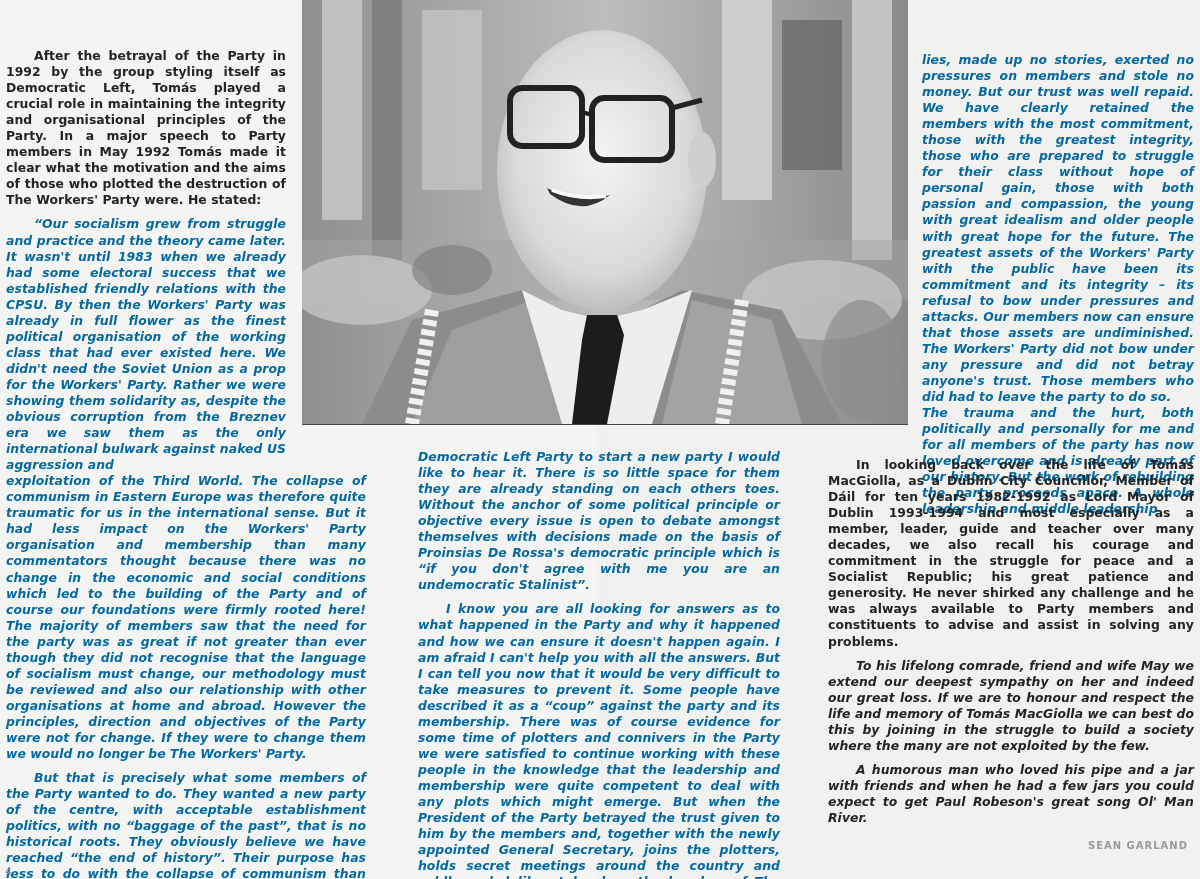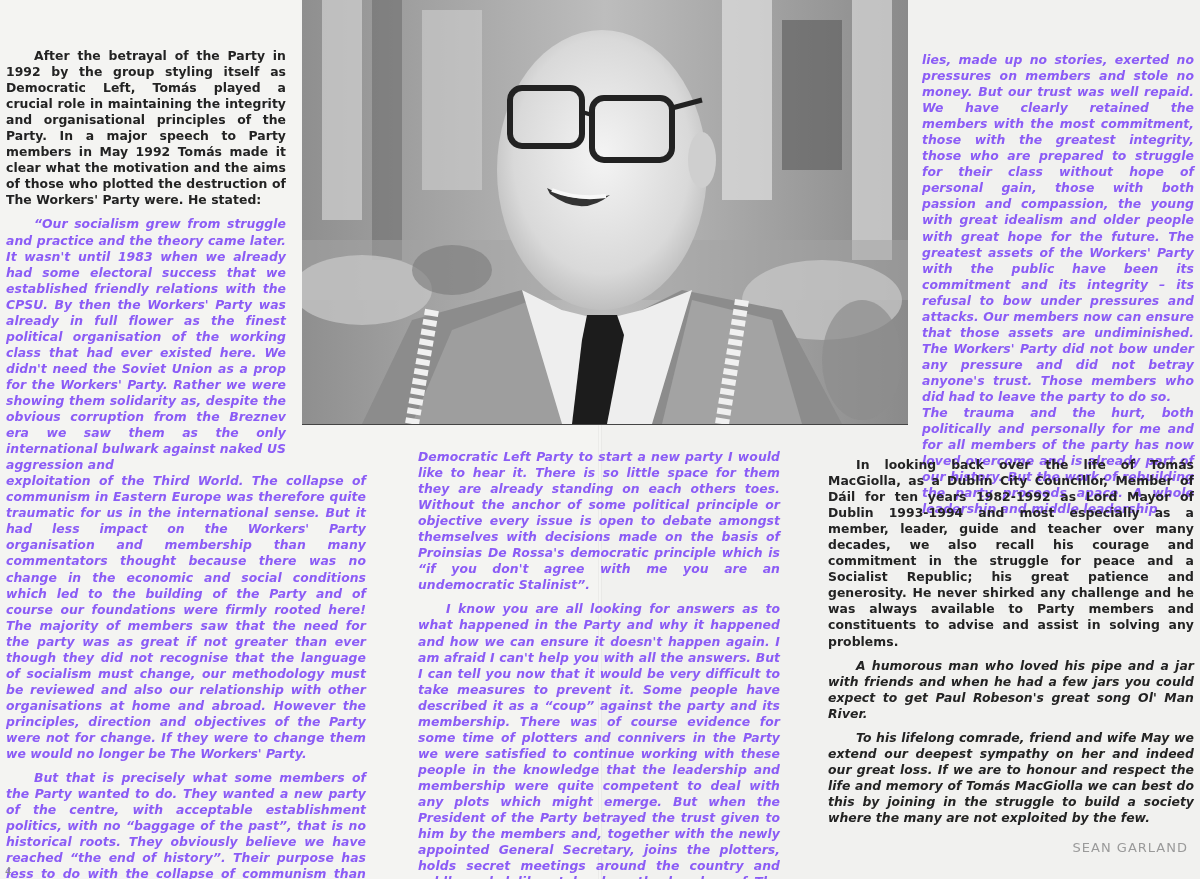--- a/index.html
+++ b/index.html
@@ -13,36 +13,36 @@
   .page-left { position: absolute; left: 0; top: 0; width: 600px; height: 879px; background: #f4f4f2; }
   .page-right { position: absolute; left: 600px; top: 0; width: 600px; height: 879px; background: #f1f1ef; }
   .fold { position: absolute; left: 598px; top: 0; width: 4px; height: 879px;
     background: linear-gradient(to right, #e6e6e4, #fafaf8, #e3e3e1); }
 
   .col { position: absolute; font-size: 12.4px; line-height: 16.05px; text-align: justify; letter-spacing: 0.05px; }
   .col p { margin: 0; }
   .col p + p { margin-top: 8px; font-style: italic; }
   .ind { text-indent: 28px; }
   .roman { font-weight: bold; color: #232323; }
-  .ital { font-style: italic; font-weight: bold; color: #8b5cf6; }
+  .ital { font-style: italic; font-weight: bold; color: #0369a1; }
 
   #col1 { left: 6px; top: 48px; width: 360px; }
   #col2 { left: 418px; top: 449px; width: 362px; }
   #col3 { left: 922px; top: 52px; width: 272px; }
   #col3b { left: 828px; top: 447px; width: 366px; }
 
   .photo {
     position: absolute; left: 302px; top: 0; width: 606px; height: 424px;
     background: #9a9a9a; overflow: hidden;
     border-bottom: 1px solid #444;
   }
   .photo svg { display: block; }
 
   .page-num { position: absolute; left: 5px; top: 866px; font-size: 10px; color: #8c8c8c; font-family: "DejaVu Sans", sans-serif; }
-  .byline { position: absolute; right: 12px; top: 840px; font-size: 13px; font-weight: normal; color: #9a9a9a;
+  .byline { position: absolute; right: 12px; top: 840px; font-size: 10px; font-weight: bold; color: #9a9a9a;
     letter-spacing: 1px; font-family: "DejaVu Sans", sans-serif; }
 </style>
 </head>
 <body>
 
 <div class="page-left"></div>
 <div class="page-right"></div>
 <div class="fold"></div>
 
 <div class="photo">
@@ -114,19 +114,19 @@
   <p class="ital ind">I know you are all looking for answers as to what happened in the Party and why it happened and how we can ensure it doesn't happen again. I am afraid I can't help you with all the answers. But I can tell you now that it would be very difficult to take measures to prevent it. Some people have described it as a “coup” against the party and its membership. There was of course evidence for some time of plotters and connivers in the Party we were satisfied to continue working with these people in the knowledge that the leadership and membership were quite competent to deal with any plots which might emerge. But when the President of the Party betrayed the trust given to him by the members and, together with the newly appointed General Secretary, joins the plotters, holds secret meetings around the country and coldly and deliberately plans the breakup of The Workers' Party, there is little one can do except rely on the integrity of the members of the Party. This is what we did. We told no</p>
 </div>
 
 <div class="col" id="col3">
   <p class="ital">lies, made up no stories, exerted no pressures on members and stole no money. But our trust was well repaid. We have clearly retained the members with the most commitment, those with the greatest integrity, those who are prepared to struggle for their class without hope of personal gain, those with both passion and compassion, the young with great idealism and older people with great hope for the future. The greatest assets of the Workers' Party with the public have been its commitment and its integrity – its refusal to bow under pressures and attacks. Our members now can ensure that those assets are undiminished. The Workers' Party did not bow under any pressure and did not betray anyone's trust. Those members who did had to leave the party to do so.</p>
   <p class="ital" style="margin-top:0">The trauma and the hurt, both politically and personally for me and for all members of the party has now loved overcome and is already part of our history. But the work of rebuilding the party proceeds apace. A whole leadership and middle leadership</p>
 </div>
 
 <div class="col" id="col3b">
   <p class="roman ind" style="margin-top:10px">In looking back over the life of Tomás MacGiolla, as a Dublin City Councillor, Member of Dáil for ten years 1982-1992 as Lord Mayor of Dublin 1993-1994 and most especially as a member, leader, guide and teacher over many decades, we also recall his courage and commitment in the struggle for peace and a Socialist Republic; his great patience and generosity. He never shirked any challenge and he was always available to Party members and constituents to advise and assist in solving any problems.</p>
+  <p class="roman ind">To his lifelong comrade, friend and wife May we extend our deepest sympathy on her and indeed our great loss. If we are to honour and respect the life and memory of Tomás MacGiolla we can best do this by joining in the struggle to build a society where the many are not exploited by the few.</p>
   <p class="roman ind">A humorous man who loved his pipe and a jar with friends and when he had a few jars you could expect to get Paul Robeson's great song Ol' Man River.</p>
-  <p class="roman ind">To his lifelong comrade, friend and wife May we extend our deepest sympathy on her and indeed our great loss. If we are to honour and respect the life and memory of Tomás MacGiolla we can best do this by joining in the struggle to build a society where the many are not exploited by the few.</p>
 
 </div>
 
 <div class="page-num">4</div>
 <div class="byline">SEAN GARLAND</div>
 
 </body></html>

